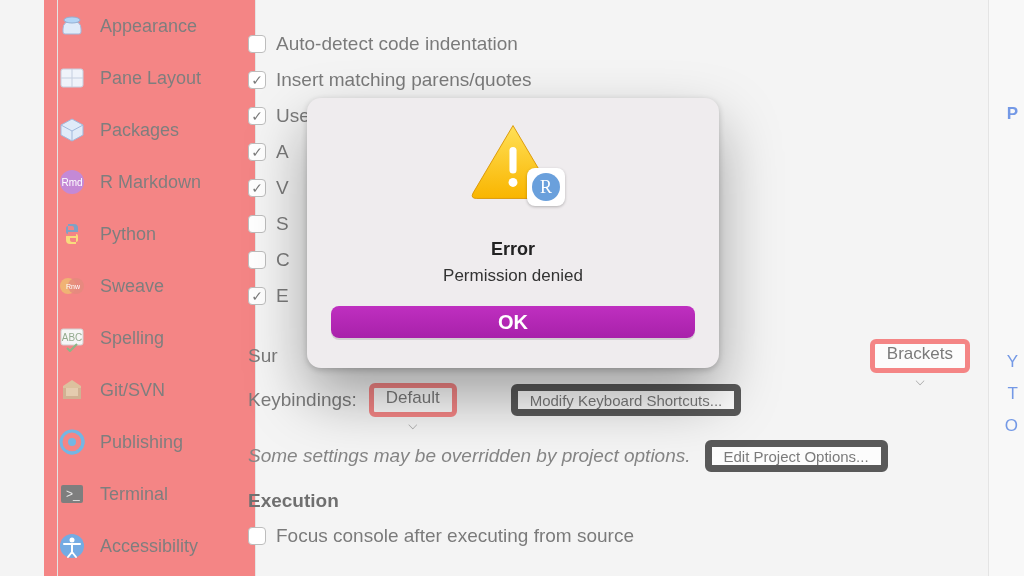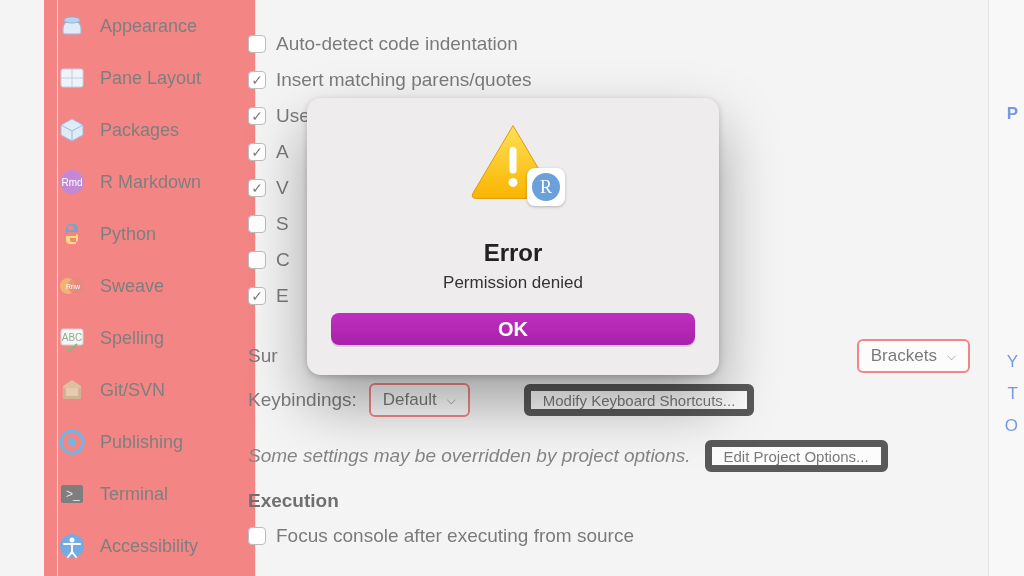--- a/index.html
+++ b/index.html
@@ -23,31 +23,31 @@
   .sidebar .icon-box { width: 30px; height: 30px; display: flex; align-items: center; justify-content: flex-start; }
   .sidebar-edge { position: absolute; left: 0; top: 0; bottom: 0; width: 14px; border-right: 1px solid #d6d6d6; }
 
   
   .main { position: absolute; left: 230px; right: 36px; top: 0; bottom: 0; padding: 26px 18px; }
   .check-row { display: flex; align-items: center; gap: 10px; height: 36px; font-size: 19px; color: #333; }
   .checkbox { width: 18px; height: 18px; border: 1.5px solid #9a9a9a; border-radius: 4px; display: inline-flex; align-items: center; justify-content: center; background: #fff; }
   .checkbox.checked::after { content: "✓"; font-size: 14px; color: #333; line-height: 1; }
 
   .kv-row { display: flex; align-items: center; gap: 12px; height: 44px; font-size: 19px; color: #333; }
-  .select { display: inline-flex; align-items: center; gap: 10px; border: 2px solid #ef4444; background: #fafafa; border-radius: 6px; height: 34px; padding: 0 12px; font-size: 17px; color: #333; }
+  .select { display: inline-flex; align-items: center; gap: 10px; border: 5px solid #ef4444; background: #fafafa; border-radius: 6px; height: 34px; padding: 0 12px; font-size: 17px; color: #333; flex-direction: column; }
   .select .caret { font-size: 12px; color: #555; }
   .btn { display: inline-flex; align-items: center; border: 7px solid #000000; background: #fafafa; border-radius: 6px; height: 32px; padding: 0 12px; font-size: 15px; color: #333; }
 
   .note { font-style: italic; color: #444; font-size: 19px; display: flex; align-items: center; gap: 14px; margin-top: 18px; }
   .section-title { font-weight: 700; font-size: 19px; margin-top: 18px; margin-bottom: 6px; }
 
   
   .modal { position: absolute; left: 307px; top: 98px; width: 412px; background: #efecee; border-radius: 14px; box-shadow: 0 28px 60px rgba(0,0,0,0.35), 0 2px 6px rgba(0,0,0,0.2); z-index: 20; padding: 18px 20px 20px; text-align: center; }
   .modal .icon-wrap { position: relative; width: 92px; height: 80px; margin: 6px auto 14px; }
-  .modal h2 { font-size: 24px; font-weight: 700; margin-bottom: 6px; margin-top: 37px; }
+  .modal h2 { font-size: 18px; font-weight: 700; margin-bottom: 6px; margin-top: 37px; }
   .modal .msg { font-size: 17px; color: #333; margin-bottom: 20px; }
   .modal .ok-btn { display: block; width: 364px; margin: 10px auto; height: 32px; border: none; border-radius: 8px; background: linear-gradient(#bf2fc0, #a821aa); color: #fff; font-size: 20px; font-weight: 600; cursor: pointer; box-shadow: 0 2px 0 rgba(0,0,0,0.12); }
 
   
   .main .stack { position: relative; }
 </style>
 </head>
 <body>
 
 <div class="right-peek">

